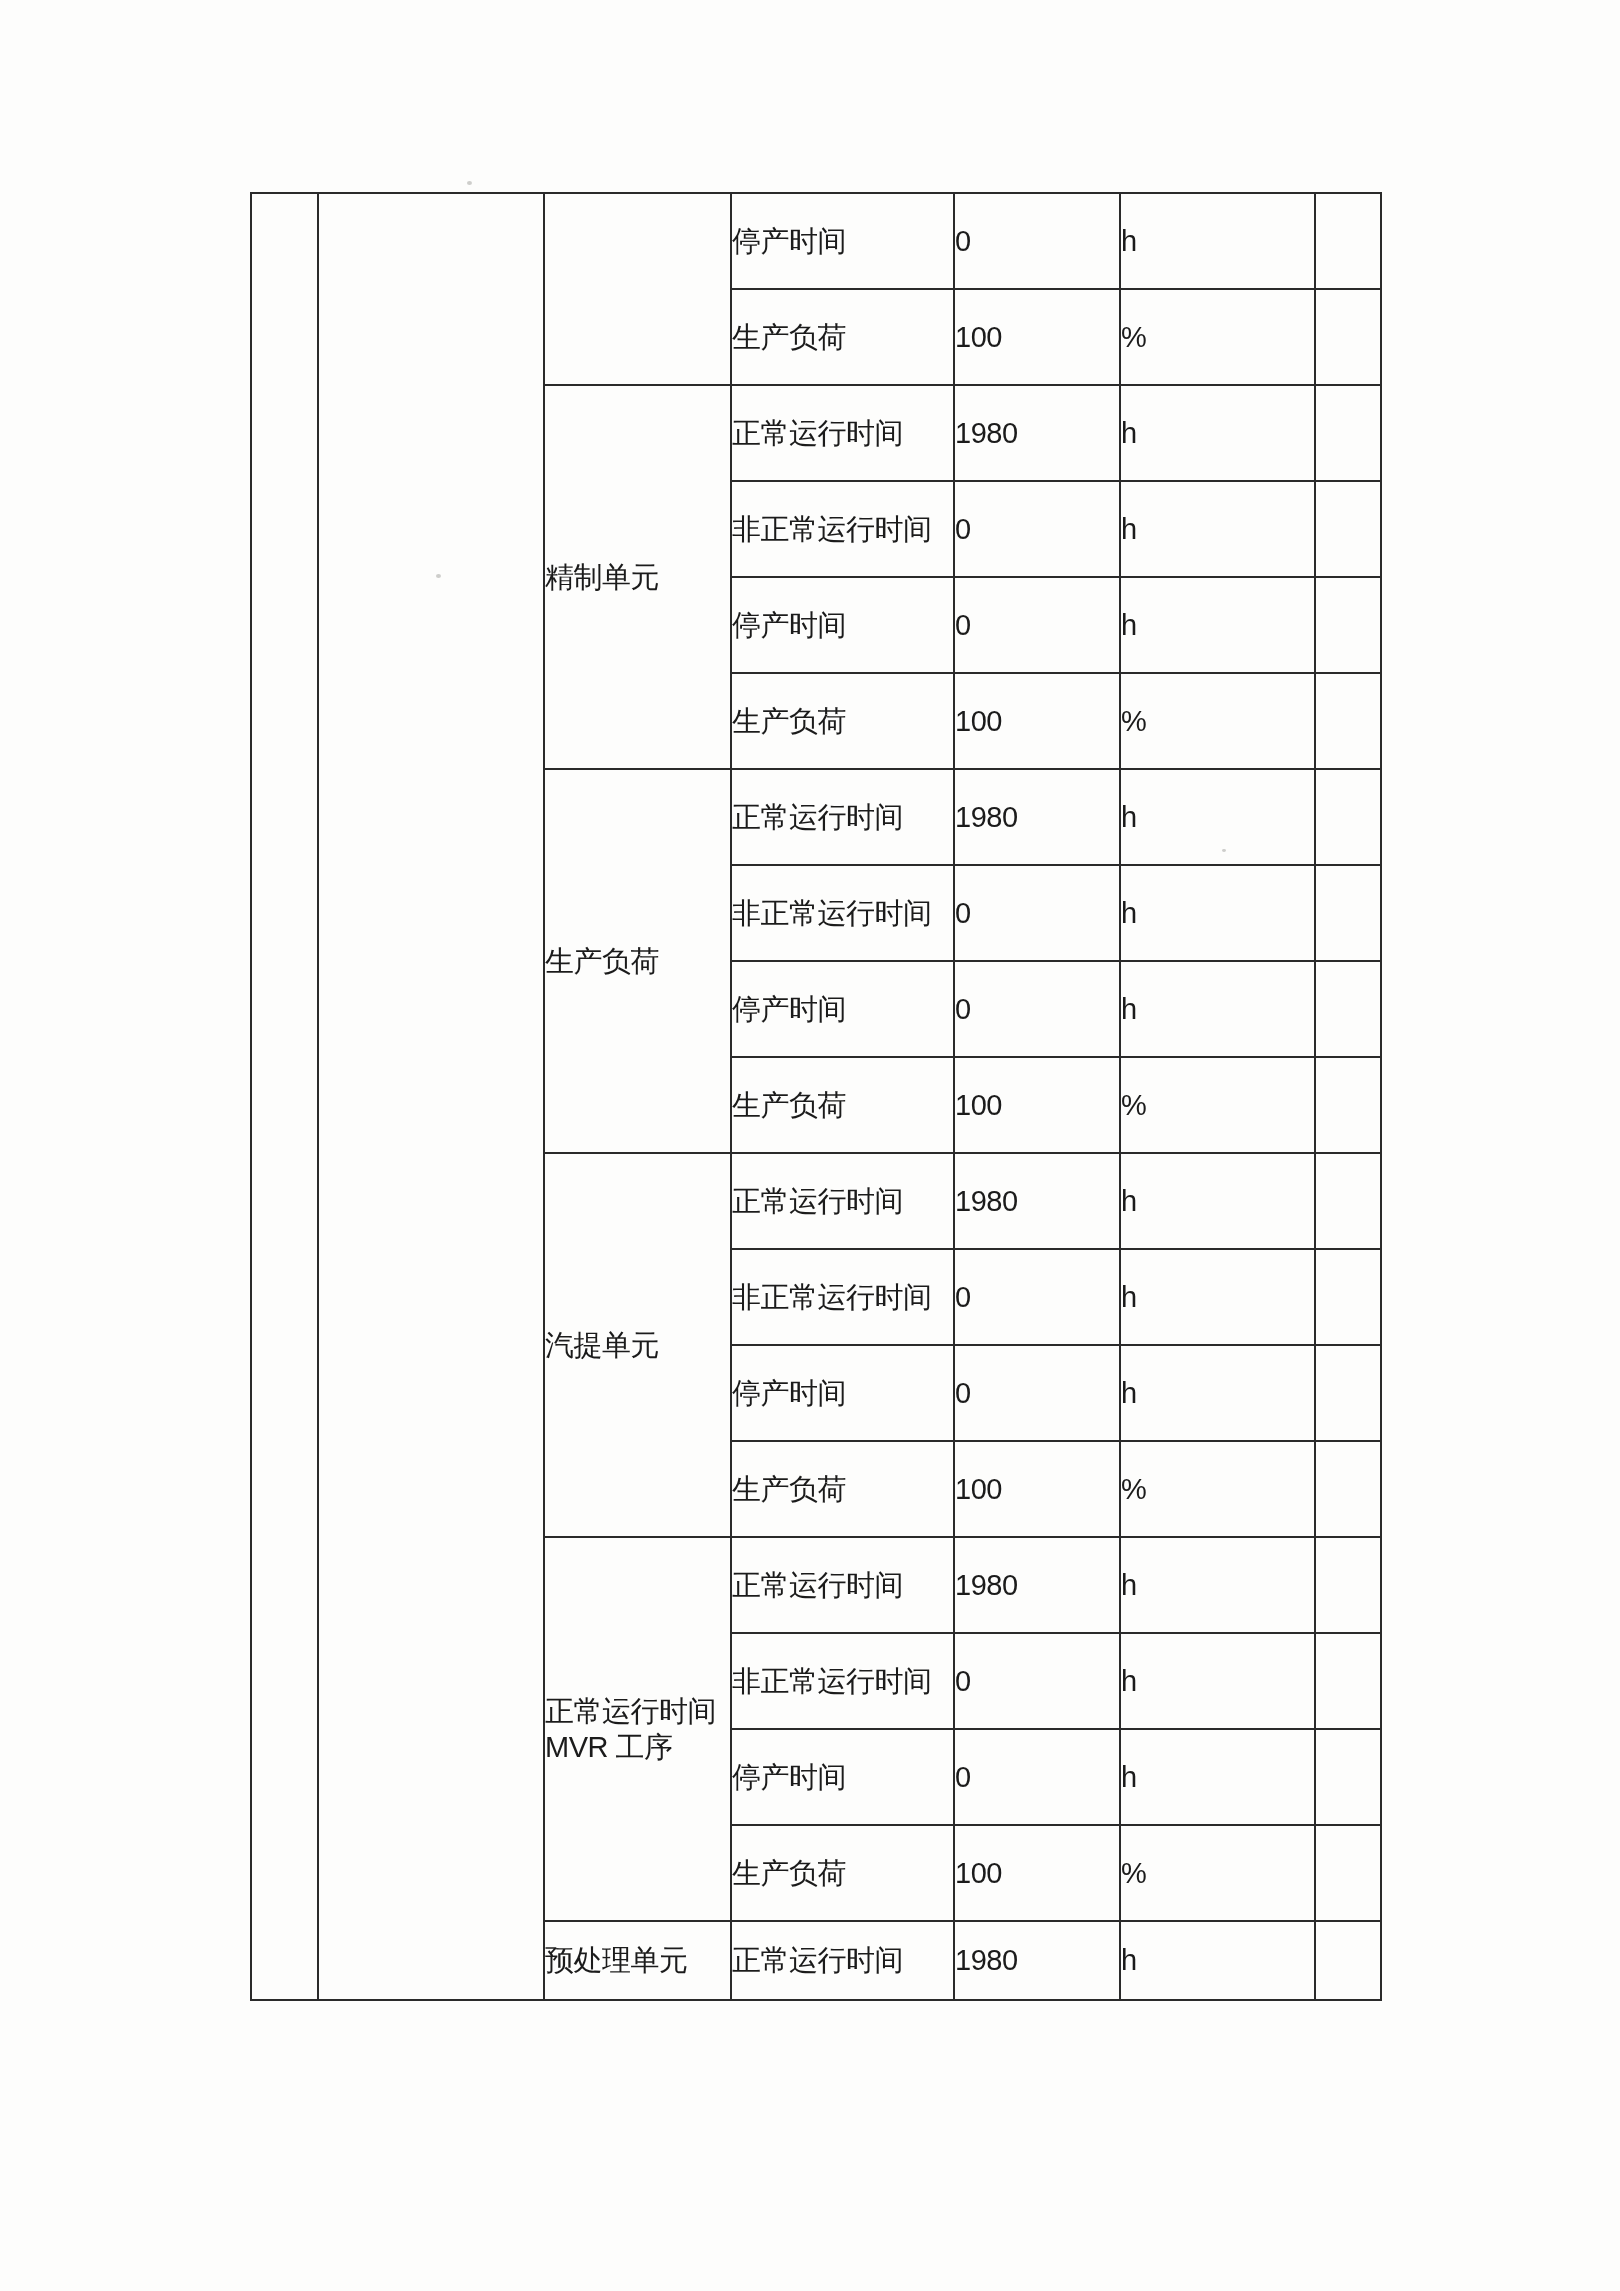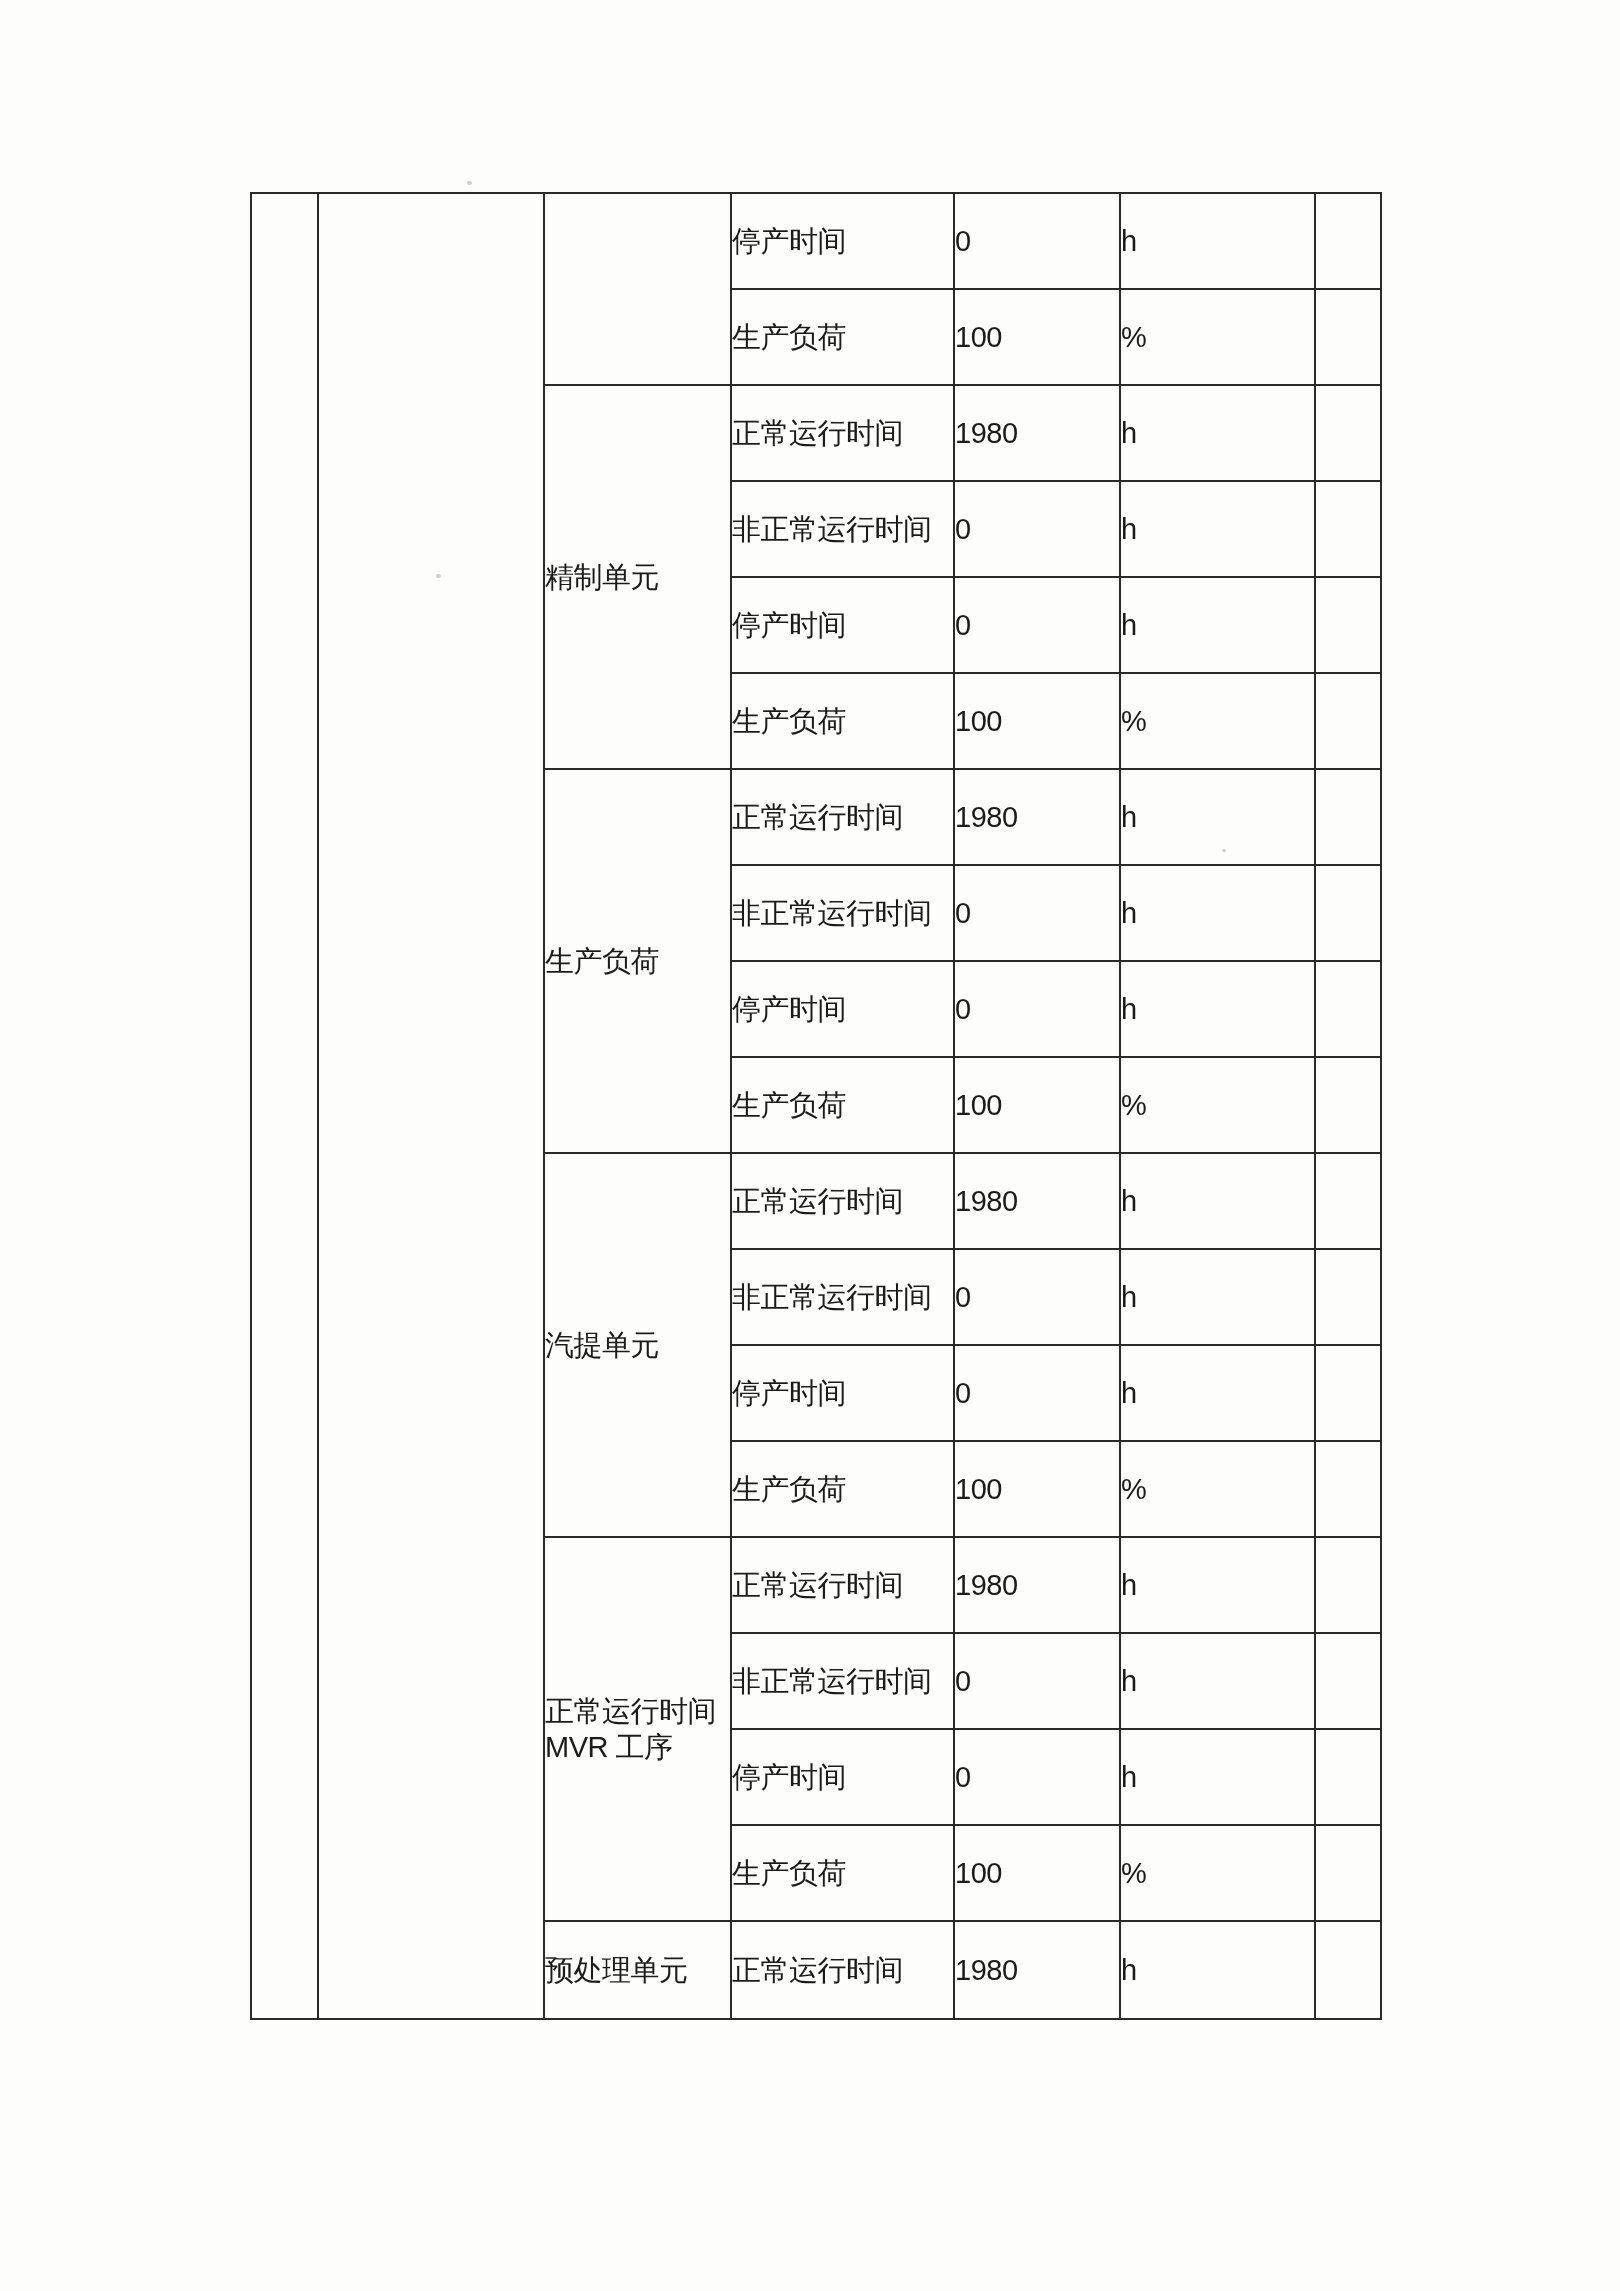--- a/index.html
+++ b/index.html
@@ -30,21 +30,21 @@
     border: 2px solid #2a2a2a;
     padding: 0;
     vertical-align: middle;
     font-size: 29px;
     letter-spacing: -0.5px;
     line-height: 1.25;
     color: #1b1b1b;
     overflow: hidden;
   }
   table.data-table tr { height: 96px; }
-  table.data-table tr.last-row { height: 98px; }
+  table.data-table tr.last-row { height: 79px; }
   
   table.data-table tr.group-start td { border-top-width: 2.9px; }
   td.unit-name {
     padding-left: 10.8px;
     white-space: pre-line;
     line-height: 1.8;
   }
   td.metric { padding-left: 11.8px; }
   td.value  { padding-left: 12.7px; }
   td.unit   { padding-left: 12.7px; }

